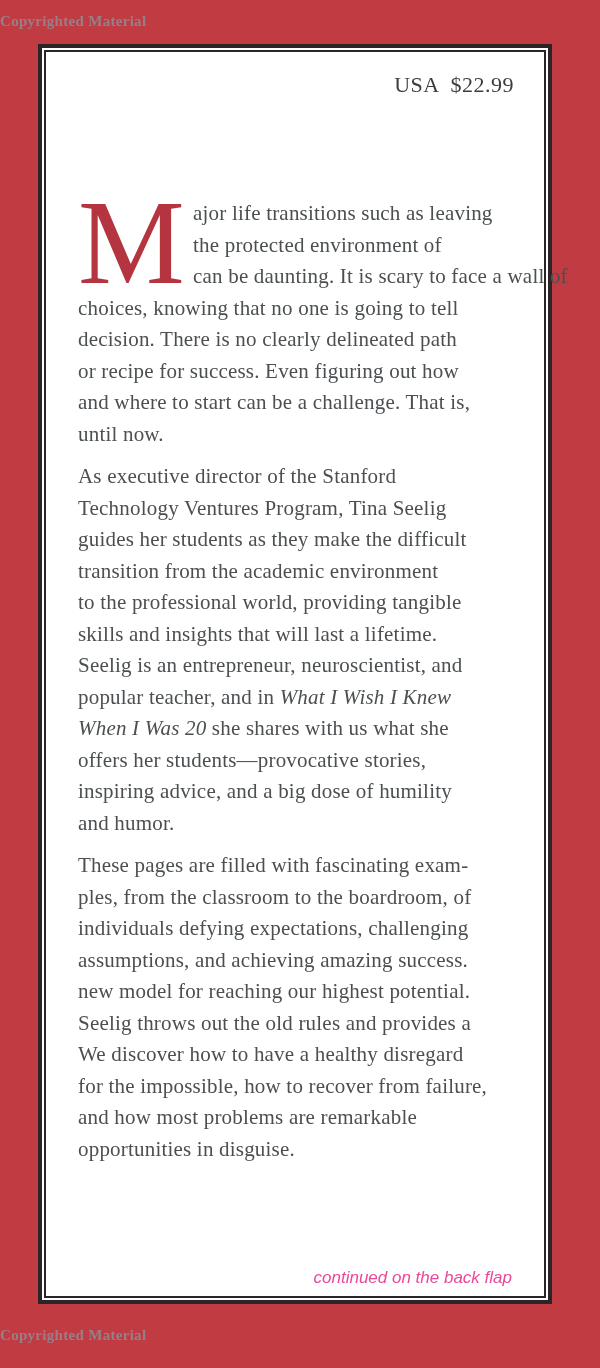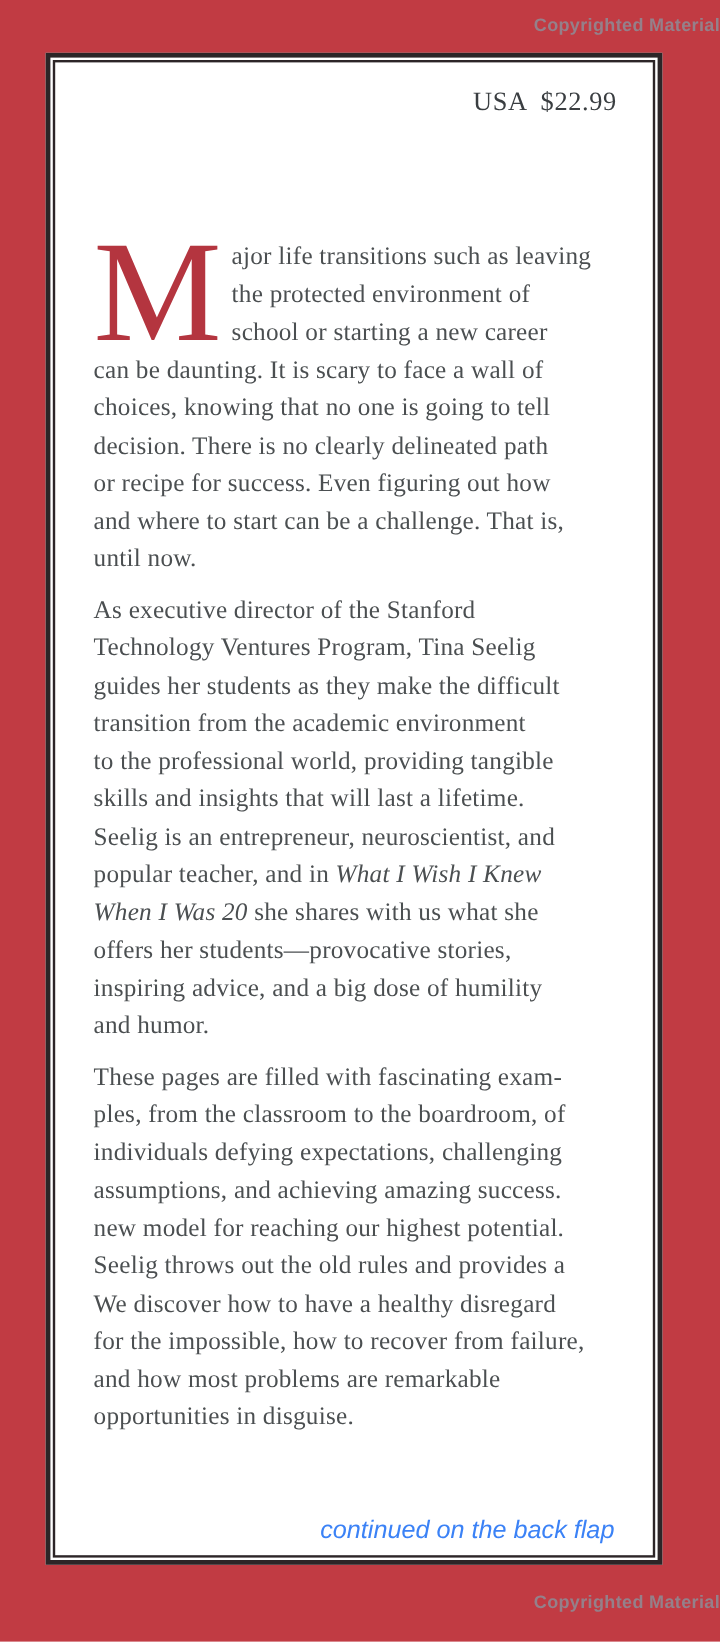--- a/index.html
+++ b/index.html
@@ -8,22 +8,22 @@
     width: 600px;
     height: 1368px;
     background: #c13b43;
     font-family: "Liberation Serif", serif;
     overflow: hidden;
   }
   .copyright {
     position: absolute;
     left: 0;
     width: 100%;
-    text-align: right;
-    font-family: Liberation Sans, sans-serif;
+    text-align: left;
+    font-family: Liberation Serif, serif;
     font-weight: bold;
     font-size: 15px;
     letter-spacing: 0.3px;
     color: #95808a;
   }
   .copyright.top { top: 13px; }
   .copyright.bottom { top: 1327px; }
   .panel-outer {
     position: absolute;
     left: 38px;
@@ -75,43 +75,42 @@
     font-size: 120px;
     line-height: 90px;
     text-align: left;
   }
   .continued {
     position: absolute;
     right: 32px;
     bottom: 8px;
     font-family: "Liberation Sans", sans-serif;
     font-style: italic;
-    font-size: 21px;
-    color: #3b82f6;
+    font-size: 17px;
+    color: #ec4899;
   }
 </style>
 </head>
 <body>
 
 <div class="page">
 
   <div class="copyright top">Copyrighted Material</div>
 
   <div class="panel-outer">
     <div class="panel-inner">
 
       <div class="price">USA $22.99</div>
 
       <div class="body-text">
 
         <div class="paragraph">
           <span class="drop-cap">M</span>
         <div class="line"><span>ajor life transitions such as leaving</span></div>
             <div class="line"><span>the protected environment of</span></div>
-            <div class="line"><span>school or starting a new career</span></div>
             <div class="line"><span>can be daunting. It is scary to face a wall of</span></div>
             <div class="line"><span>choices, knowing that no one is going to tell</span></div>
             <div class="line"><span>decision. There is no clearly delineated path</span></div>
             <div class="line"><span>or recipe for success. Even figuring out how</span></div>
             <div class="line"><span>and where to start can be a challenge. That is,</span></div>
             <div class="line"><span>until now.</span></div>
           </div>
 
         <div class="paragraph">
             <div class="line"><span>As executive director of the Stanford</span></div>

